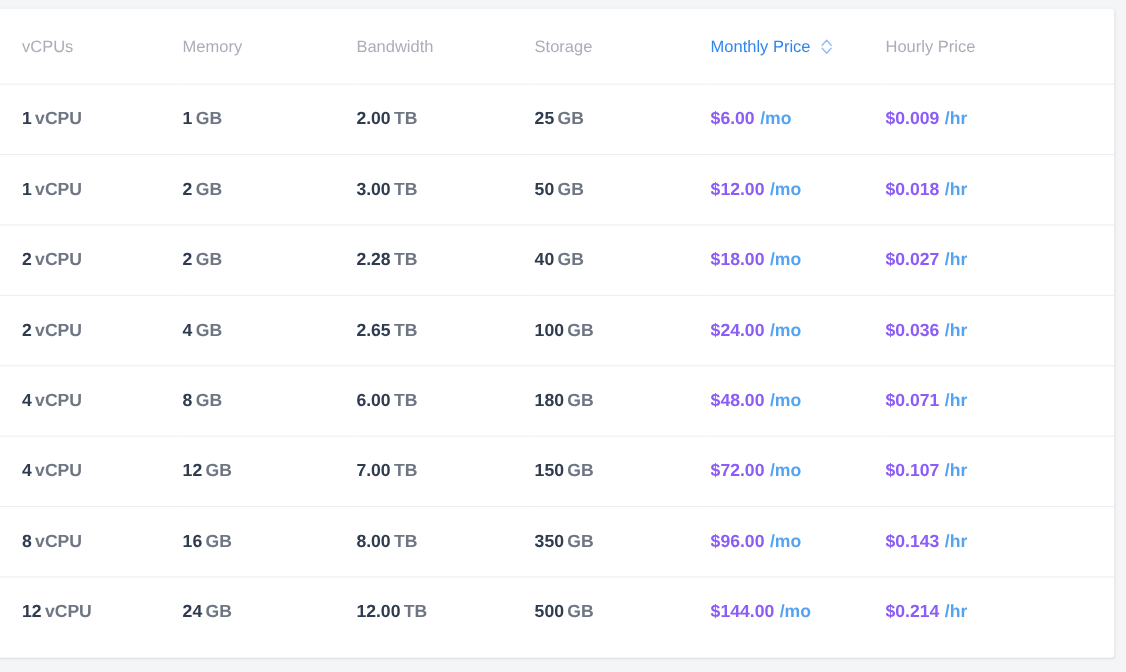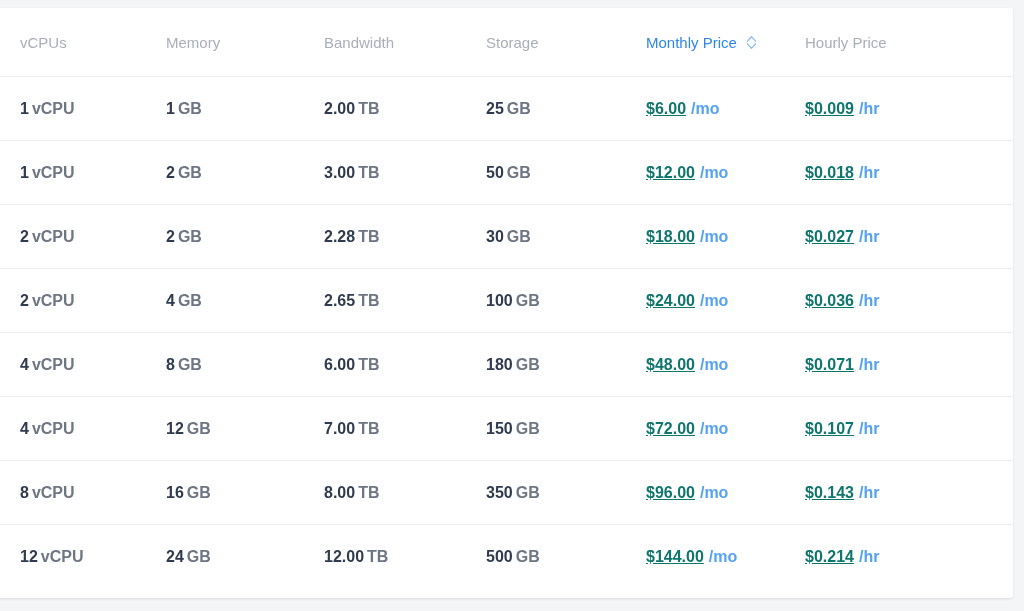--- a/index.html
+++ b/index.html
@@ -102,22 +102,21 @@
     font-weight: bold;
     color: #2f3b4e;
   }
   .unit {
     font-weight: bold;
     color: #6e7683;
     margin-left: 3px;
   }
 
   .price .val {
-    color: #0f766e;
-    text-decoration: underline;
+    color: #8b5cf6;
   }
   .price .unit {
     color: #54a3f3;
     margin-left: 5px;
   }
 </style>
 </head>
 <body>
 
 <div id="page">
@@ -226,21 +225,21 @@
             <td>
               <span class="td-inner"><span class="val">2</span><span class="unit">vCPU</span></span>
             </td>
             <td>
               <span class="td-inner"><span class="val">2</span><span class="unit">GB</span></span>
             </td>
             <td>
               <span class="td-inner"><span class="val">2.28</span><span class="unit">TB</span></span>
             </td>
             <td>
-              <span class="td-inner"><span class="val">30</span><span class="unit">GB</span></span>
+              <span class="td-inner"><span class="val">40</span><span class="unit">GB</span></span>
             </td>
             <td class="price">
               <span class="td-inner"><span class="val">$18.00</span><span class="unit">/mo</span></span>
             </td>
             <td class="price">
               <span class="td-inner"><span class="val">$0.027</span><span class="unit">/hr</span></span>
             </td>
           </tr>
           <tr>
             <td>

